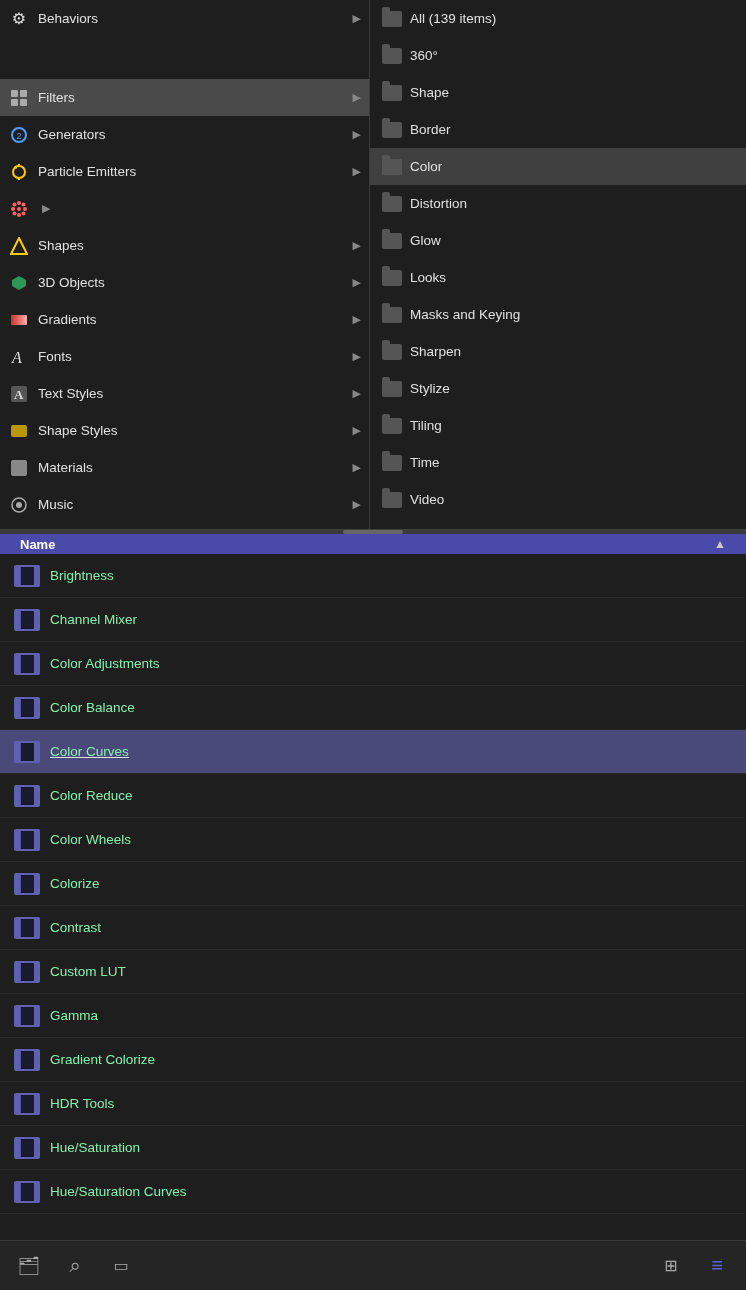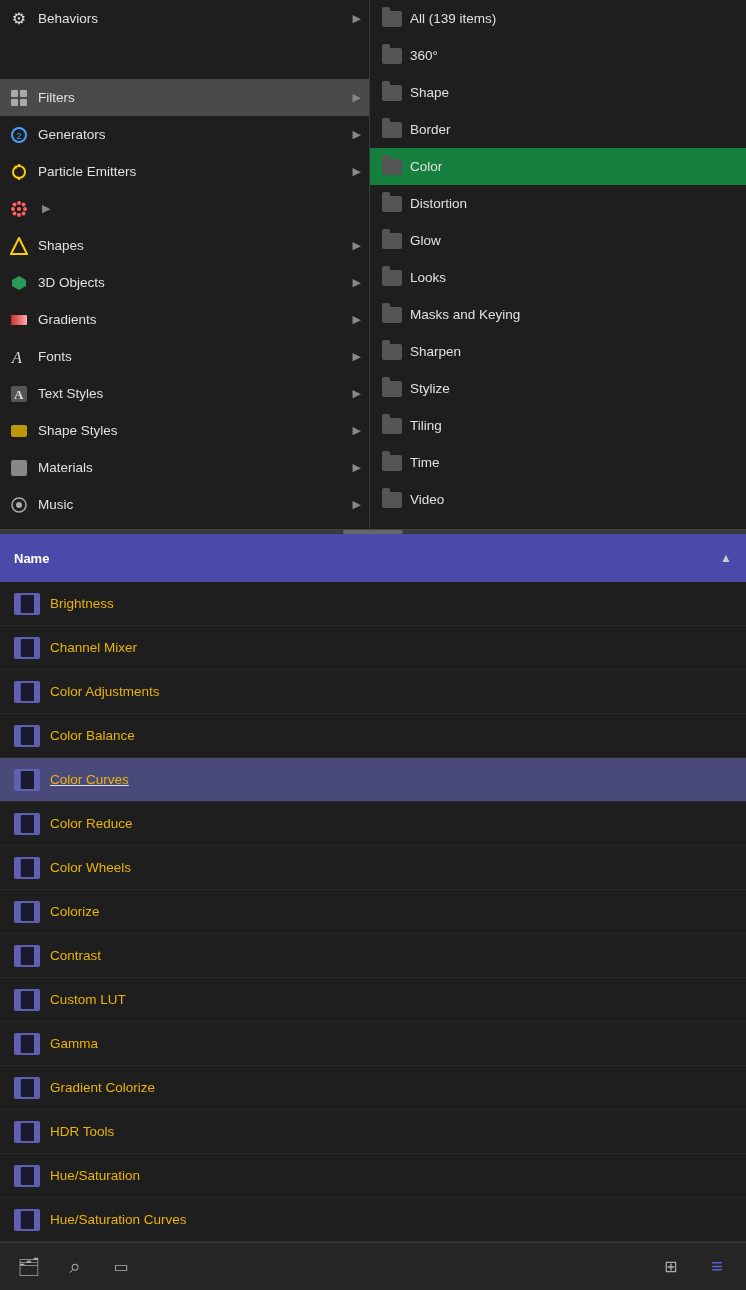--- a/index.html
+++ b/index.html
@@ -68,21 +68,21 @@
 
     .right-item {
       display: flex;
       align-items: center;
       height: 37px;
       padding: 0 12px;
       cursor: pointer;
     }
 
     .right-item.selected {
-      background: #15803d;
+      background: #404040;
     }
 
     .folder-icon {
       width: 20px;
       height: 16px;
       background: #555;
       border-radius: 0 2px 2px 2px;
       margin-right: 8px;
       position: relative;
       flex-shrink: 0;
@@ -107,24 +107,24 @@
     
     .bottom-panel {
       flex: 1;
       display: flex;
       flex-direction: column;
       height: calc(1290px - 530px - 50px);
     }
 
     .name-header {
       background: #4a4aaa;
-      height: 48px;
+      height: 20px;
       display: flex;
       align-items: center;
-      padding: 0 14px;
+      padding: 0 20px;
       font-size: 13px;
       font-weight: 600;
       color: #fff;
     }
 
     .name-header .caret {
       margin-left: auto;
       font-size: 12px;
       color: #ccc;
     }
@@ -174,21 +174,21 @@
     .film-icon::before {
       left: 0; top: 0; bottom: 0;
     }
 
     .film-icon::after {
       right: 0; top: 0; bottom: 0;
     }
 
     .filter-label {
       font-size: 13.5px;
-      color: #eab308;
+      color: #86efac;
     }
 
     
     ::-webkit-scrollbar { width: 6px; }
     ::-webkit-scrollbar-track { background: #1e1e1e; }
     ::-webkit-scrollbar-thumb { background: #555; border-radius: 3px; }
 
     
     .bottom-toolbar {
       height: 50px;

